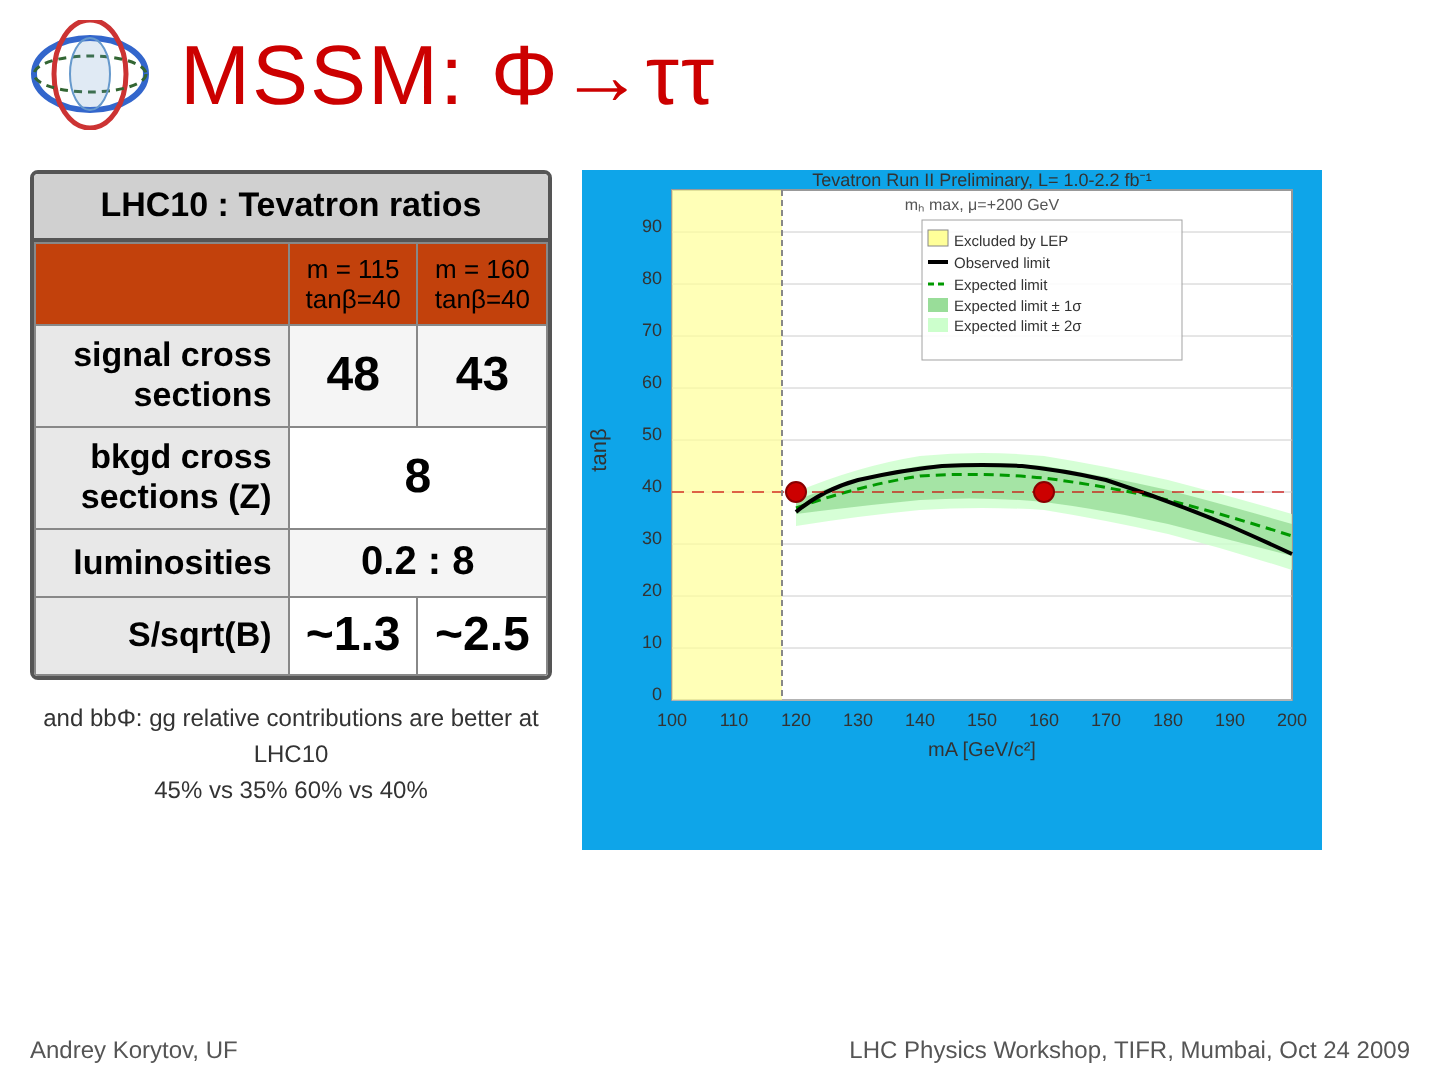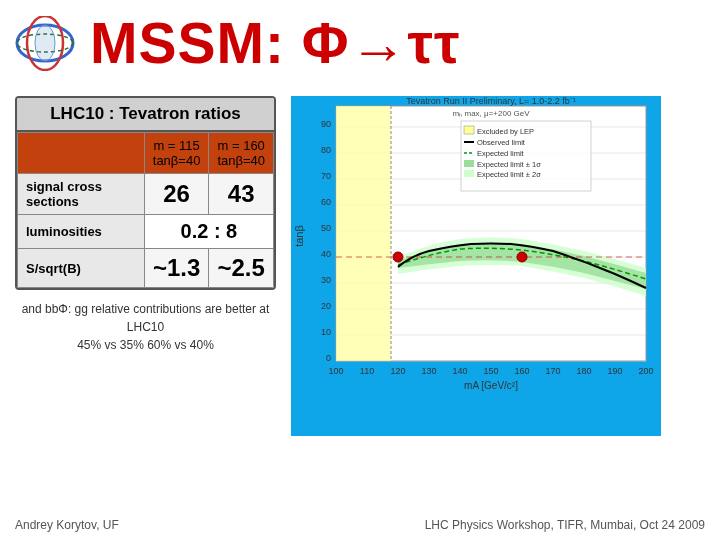--- a/index.html
+++ b/index.html
@@ -21,22 +21,22 @@
     }
 
     #header-logo {
       width: 60px;
       height: 55px;
       margin-right: 15px;
       flex-shrink: 0;
     }
 
     #header-title {
-      font-size: 57px;
-      font-weight: bold;
+      font-size: 42px;
+      font-weight: normal;
       color: #cc0000;
       letter-spacing: 1px;
     }
 
     
     #main {
       display: flex;
       padding: 10px 15px;
       gap: 15px;
     }
@@ -83,23 +83,23 @@
 
     table tbody tr:nth-child(odd) {
       background: #f5f5f5;
     }
 
     table tbody tr:nth-child(even) {
       background: #ffffff;
     }
 
     .row-label {
-      text-align: left;
+      text-align: right;
       font-weight: bold;
-      font-size: 13px;
+      font-size: 17px;
       background: #e8e8e8;
     }
 
     .big-value {
       font-size: 24px;
       font-weight: bold;
     }
 
     .medium-value {
       font-size: 20px;
@@ -181,24 +181,28 @@
             <th>
               <span>m = 160</span><br>
               <span>tanβ=40</span>
             </th>
           </tr>
         </thead>
         <tbody>
 
           <tr>
             <td class="row-label">signal cross sections</td>
-            <td class="big-value">26</td>
+            <td class="big-value">48</td>
             <td class="big-value">43</td>
           </tr>
 
+          <tr>
+            <td class="row-label">bkgd cross sections (Z)</td>
+            <td class="big-value" colspan="2">8</td>
+          </tr>
 
           <tr>
             <td class="row-label">luminosities</td>
             <td class="medium-value" colspan="2">0.2 : 8</td>
           </tr>
 
           <tr>
             <td class="row-label">S/sqrt(B)</td>
             <td class="big-value">~1.3</td>
             <td class="big-value">~2.5</td>

